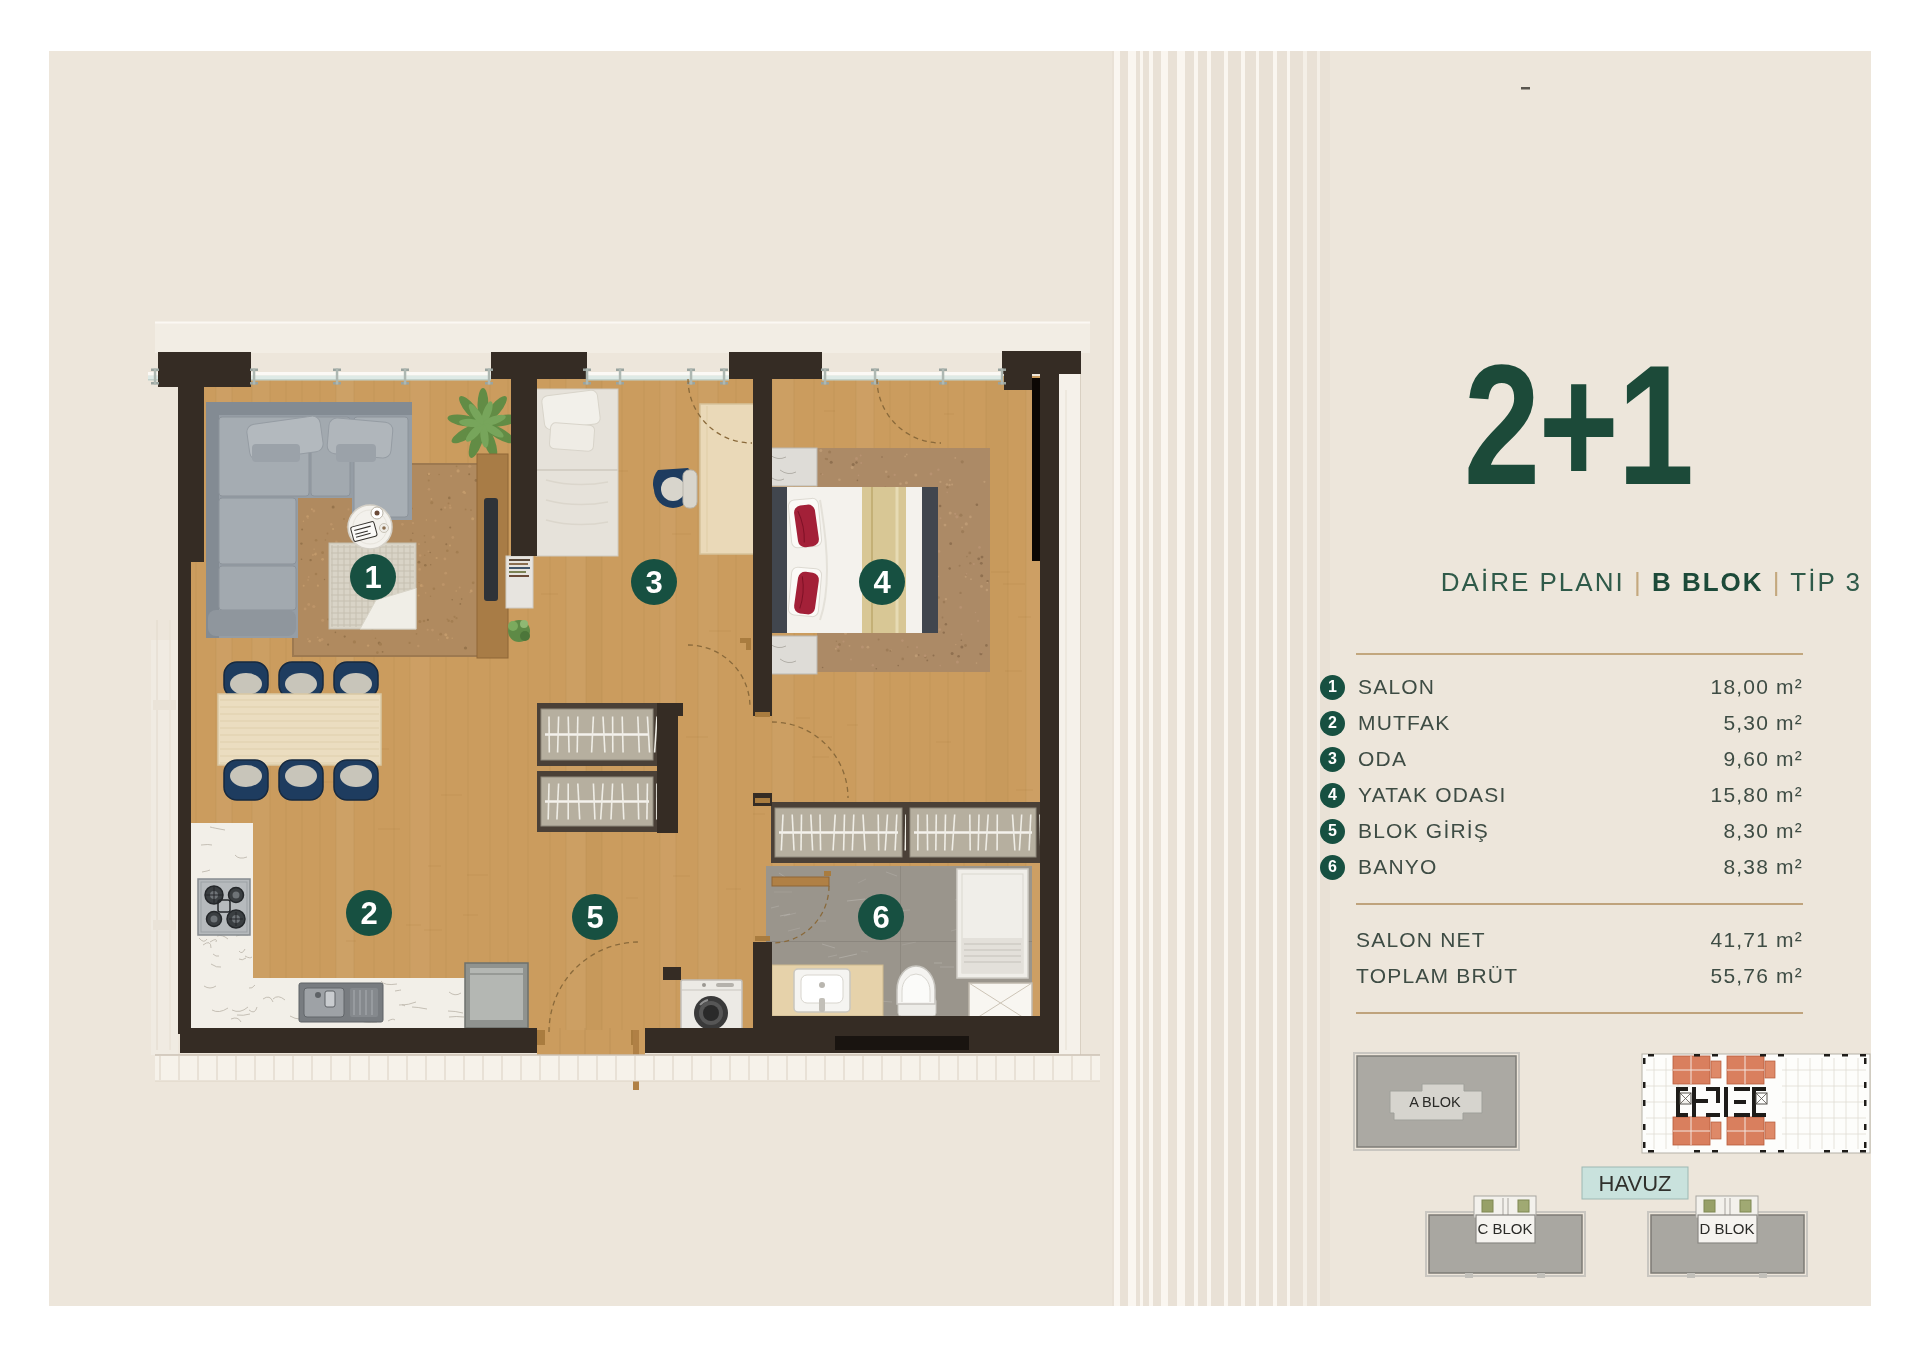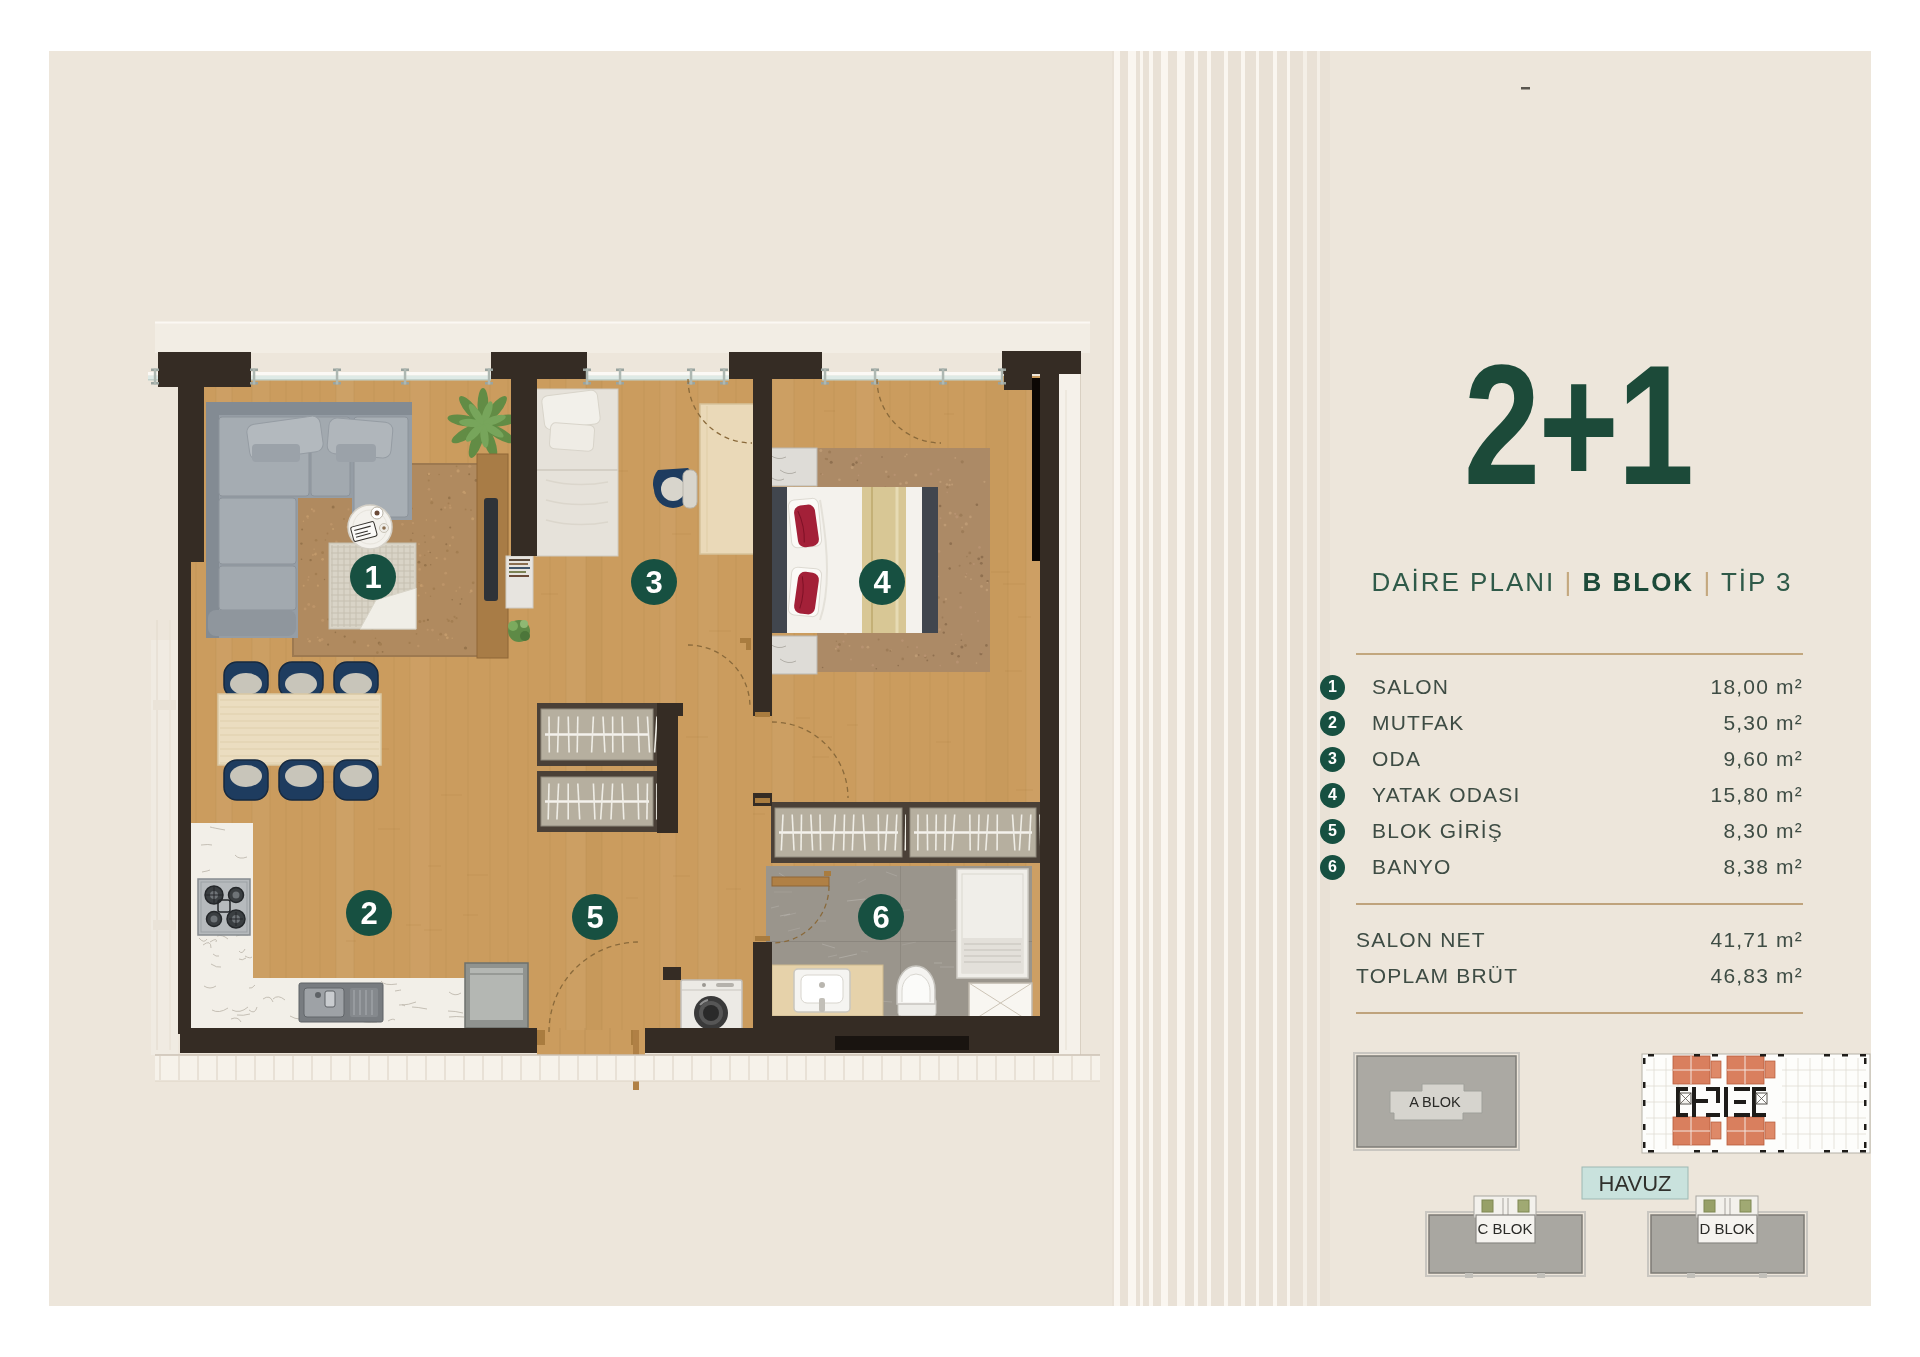--- a/index.html
+++ b/index.html
@@ -4,21 +4,21 @@
 <style>
   html,body{margin:0;padding:0;width:1920px;height:1357px;background:#ffffff;overflow:hidden;}
   *{box-sizing:border-box;font-family:"Liberation Sans",sans-serif;}
   .abs{position:absolute;}
   #bg{position:absolute;left:49px;top:51px;width:1822px;height:1255px;background:#EDE6DB;}
   .stripe{position:absolute;top:51px;height:1255px;background:#FAF6F0;}
   #planwrap{position:absolute;left:0;top:0;width:1920px;height:1357px;}
   .hl{color:#1C4A39;}
   .row{position:absolute;display:flex;align-items:center;font-size:21px;color:#3E4C44;letter-spacing:1.2px;}
   .num{display:inline-flex;width:25px;height:25px;border-radius:50%;background:#175041;color:#fff;font-weight:bold;font-size:16px;align-items:center;justify-content:center;letter-spacing:0;flex:none;}
-  .lab{margin-left:27px;}
+  .lab{margin-left:13px;}
   .val{margin-left:auto;}
   .sep{position:absolute;background:#BFA37C;height:2px;}
 </style>
 </head>
 <body>
 
 <div id="bg"></div>
 
 <div id="stripes">
 <div class="abs" style="left:1112px;top:51px;width:218px;height:1255px;background:#E9E1D6;"></div>
@@ -1560,21 +1560,21 @@
         <rect x="1687" y="1273" width="8" height="5" fill="#C2C0BA"></rect>
         <rect x="1759" y="1273" width="8" height="5" fill="#C2C0BA"></rect>
       </g>
 
 <rect x="1521" y="87" width="9" height="2.5" fill="#5A564F"></rect>
 </svg>
 </div>
 
 <div class="abs" style="left:1398px;top:340px;width:360px;text-align:center;font-size:170px;line-height:170px;font-weight:bold;color:#1C4A39;transform:scaleX(0.81);transform-origin:50% 50%;letter-spacing:-2px;">2+1</div>
 
-<div class="abs" style="left:1302px;top:567px;width:560px;text-align:center;font-size:26px;color:#2F5A49;letter-spacing:2px;">DAİRE PLANI <span style="color:#C4A87E;">|</span> <b class="hl">B BLOK</b> <span style="color:#C4A87E;">|</span> TİP 3</div>
+<div class="abs" style="left:1302px;top:567px;width:560px;text-align:right;font-size:26px;color:#2F5A49;letter-spacing:2px;">DAİRE PLANI <span style="color:#C4A87E;">|</span> <b class="hl">B BLOK</b> <span style="color:#C4A87E;">|</span> TİP 3</div>
 
 <div class="sep" style="left:1356px;top:653px;width:447px;height:2px;background:#C2A77E;"></div>
 
 <div class="row" style="left:1320px;top:669px;width:483px;height:36px;">
     <span class="num">1</span>
     <span class="lab">SALON</span>
     <span class="val">18,00 m²</span>
   </div>
 
 <div class="row" style="left:1320px;top:705px;width:483px;height:36px;">
@@ -1609,16 +1609,16 @@
 
 <div class="sep" style="left:1356px;top:903px;width:447px;"></div>
 
 <div class="row" style="left:1356px;top:922px;width:447px;height:36px;">
     <span>SALON NET</span>
     <span class="val">41,71 m²</span>
   </div>
 
 <div class="row" style="left:1356px;top:958px;width:447px;height:36px;align-items:center;">
     <span>TOPLAM BRÜT</span>
-    <span class="val">46,83 m²</span>
+    <span class="val">55,76 m²</span>
   </div>
 
 <div class="sep" style="left:1356px;top:1012px;width:447px;"></div>
 
 </body></html>

